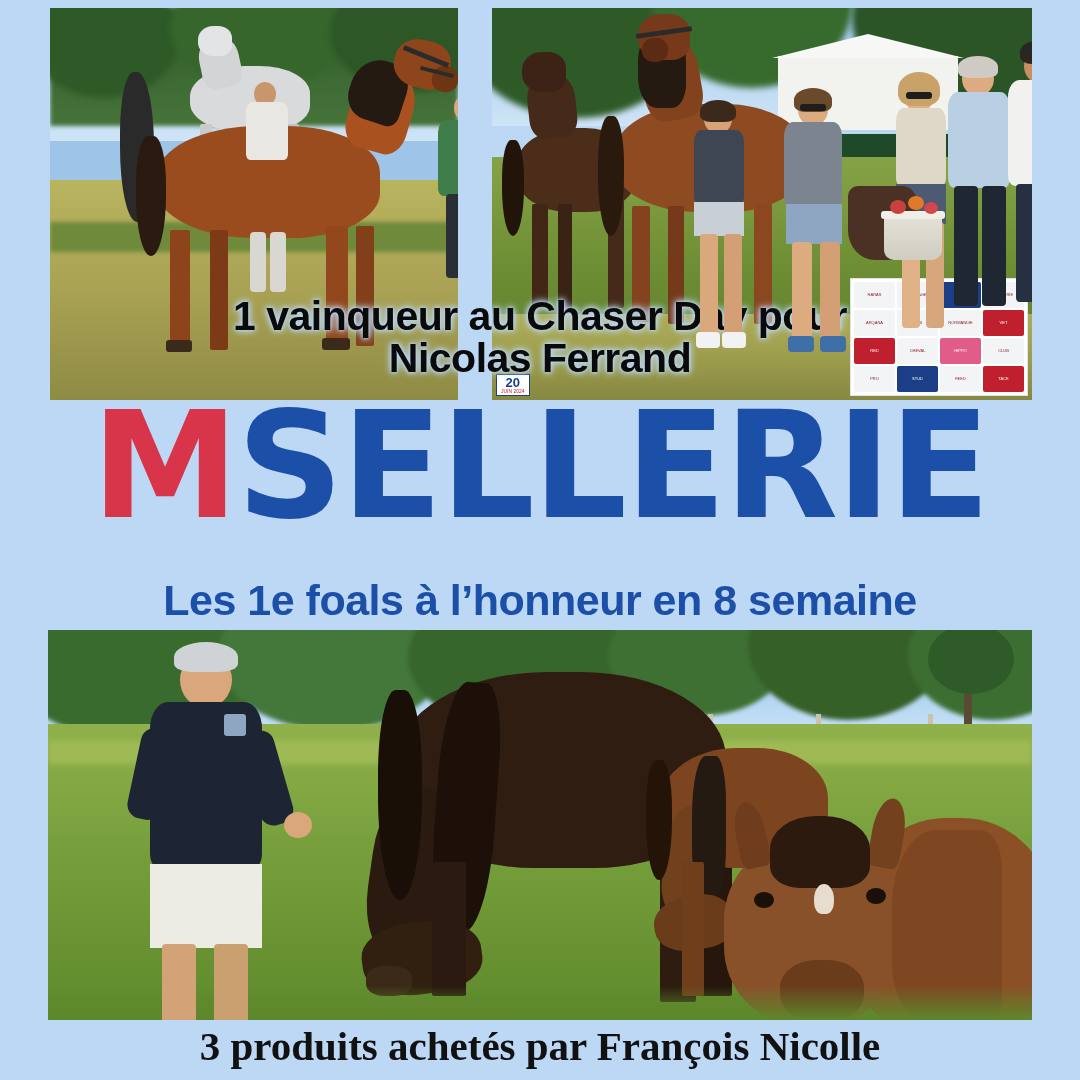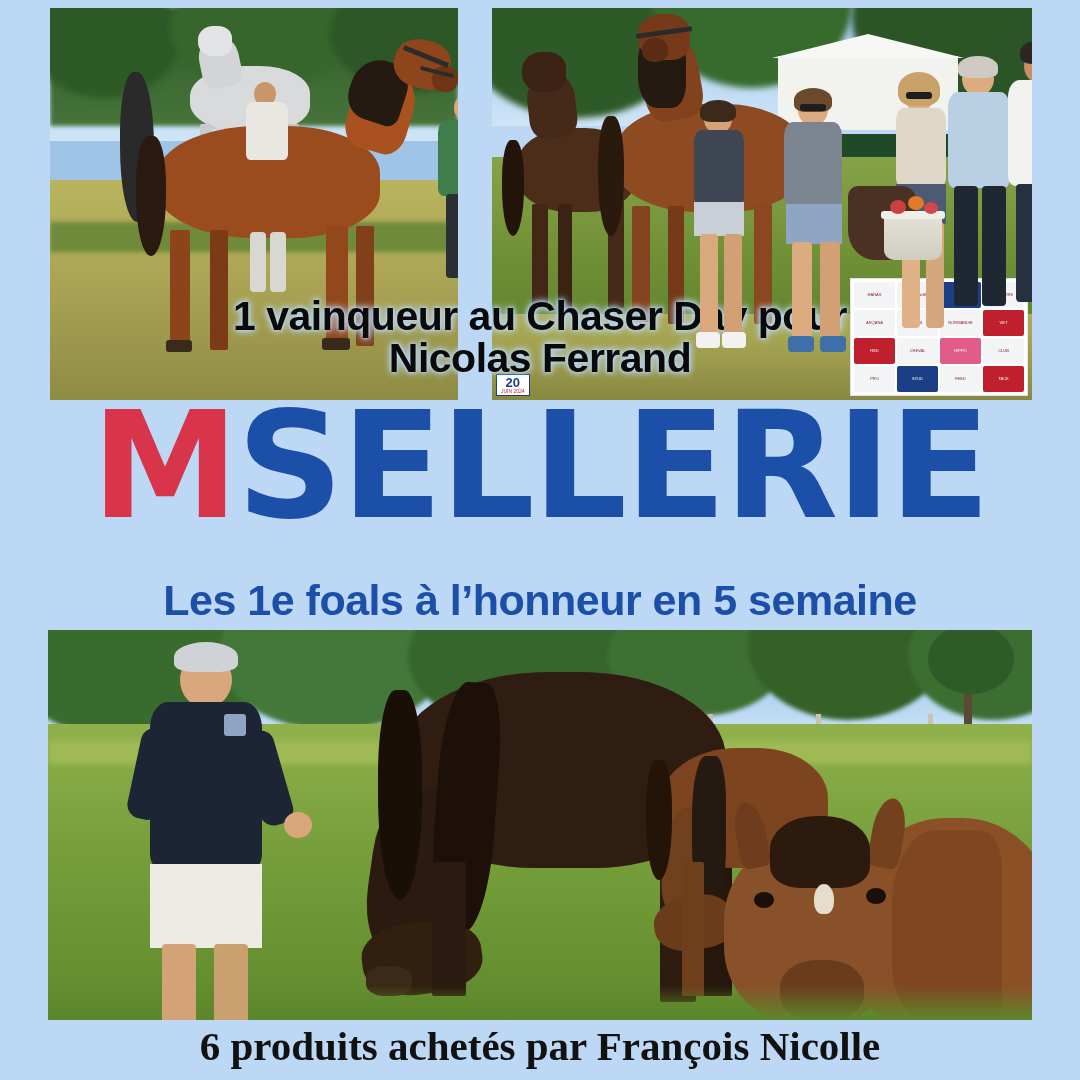--- a/index.html
+++ b/index.html
@@ -313,21 +313,21 @@
 
   <div id="headline">
     <span>1 vainqueur au Chaser Day pour</span>
     <span class="l2">Nicolas Ferrand</span>
   </div>
 
   <div id="wordmark">
     <span class="m-red">M</span><span>SELLERIE</span>
   </div>
 
-  <div id="subline">Les 1e foals à l’honneur en 5 semaine</div>
+  <div id="subline">Les 1e foals à l’honneur en 8 semaine</div>
 
   <div class="photo" id="photo-bottom">
     <div class="sky" style="height:26%; background:linear-gradient(#8fc0ec,#c6e0f5);"></div>
 
     <div class="blob" style="left:-40px; top:-40px; width:260px; height:150px; background:#3a6b2e; filter:blur(2px);"></div>
     <div class="blob" style="left:170px; top:-50px; width:230px; height:150px; background:#44773a; filter:blur(2px);"></div>
     <div class="blob" style="left:360px; top:-46px; width:220px; height:146px; background:#37662d; filter:blur(2px);"></div>
     <div class="blob" style="left:560px; top:-34px; width:180px; height:120px; background:#3f7033; filter:blur(2px);"></div>
     <div class="blob" style="left:700px; top:-60px; width:200px; height:150px; background:#356028; filter:blur(2px);"></div>
     <div class="blob" style="left:860px; top:-40px; width:170px; height:130px; background:#3d6e31; filter:blur(2px);"></div>
@@ -390,15 +390,15 @@
     <div style="position:absolute; left:706px; top:262px; width:20px; height:16px; background:#1a1008; border-radius:50%;"></div>
     <div style="position:absolute; left:818px; top:258px; width:20px; height:16px; background:#1a1008; border-radius:50%;"></div>
 
     <div style="position:absolute; left:732px; top:330px; width:84px; height:62px; background:#6b3c1c; border-radius:44%;"></div>
 
     <div style="position:absolute; left:844px; top:200px; width:110px; height:190px; background:#7e4722; border-radius:40% 20% 10% 30%;"></div>
 
     <div style="position:absolute; left:0; bottom:0; width:984px; height:34px; background:linear-gradient(transparent,#5d872b);"></div>
   </div>
 
-  <div id="footline">6 produits achetés par François Nicolle</div>
+  <div id="footline">3 produits achetés par François Nicolle</div>
 
 </div>
 
 </body></html>

